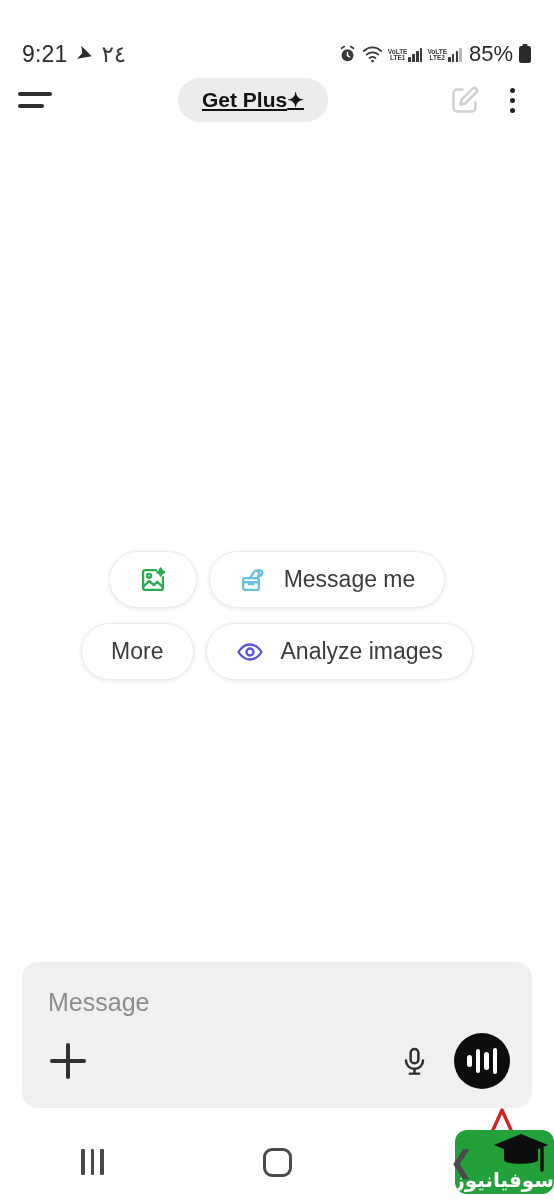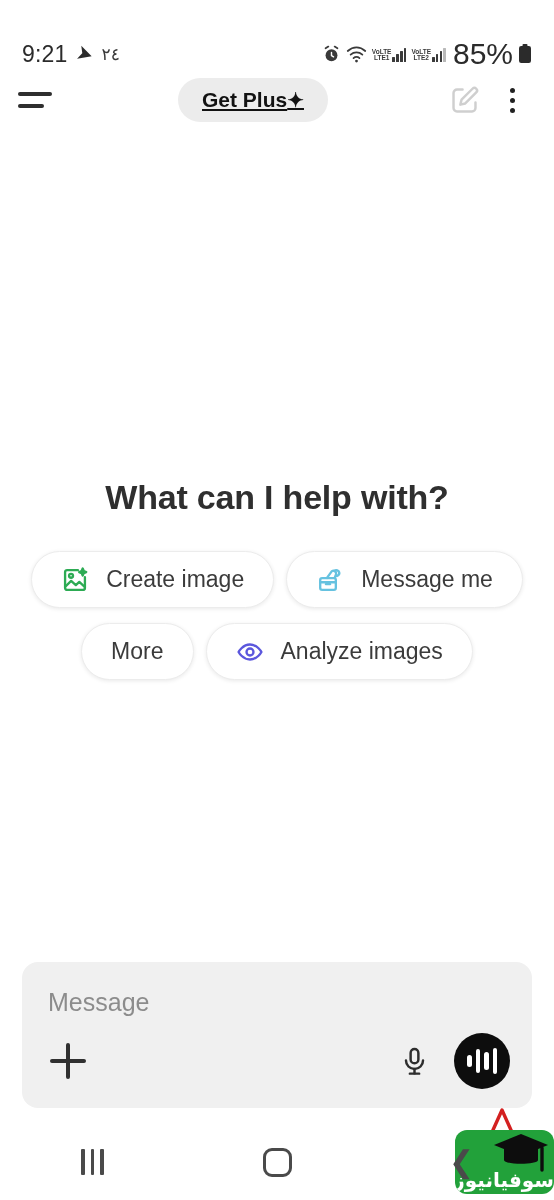--- a/index.html
+++ b/index.html
@@ -15,23 +15,23 @@
   .statusbar{
     position:absolute; top:0; left:0; width:554px; height:60px;
     display:flex; align-items:center; justify-content:space-between;
     padding:0 22px;
     margin-top:24px;
   }
   .sb-left{ display:flex; align-items:center; gap:9px; }
   .sb-time{ font-size:23px; color:#2b2b2b; letter-spacing:.2px; }
   .sb-nav-arrow{ font-size:19px; color:#2b2b2b; font-weight:bold;
     transform:rotate(18deg) scaleX(.9); display:inline-block; }
-  .sb-fa{ font-size:17px; color:#3a3a3a; letter-spacing:-.5px; }
+  .sb-fa{ font-size:23px; color:#3a3a3a; letter-spacing:-.5px; }
   .sb-right{ display:flex; align-items:center; gap:5px; }
-  .sb-batt-txt{ font-size:30px; color:#2b2b2b; margin-left:2px; }
+  .sb-batt-txt{ font-size:22px; color:#2b2b2b; margin-left:2px; }
   .ic{ display:inline-block; line-height:0; }
   .volte-blk{ display:flex; align-items:flex-end; gap:1px; }
   .volte-lbl{ display:flex; flex-direction:column; align-items:center;
     line-height:1; font-size:6.5px; font-weight:bold; color:#3a3a3a; }
   .bars{ display:flex; align-items:flex-end; gap:1.2px; height:15px; }
   .bars i{ width:2.6px; background:#3a3a3a; display:block; border-radius:.5px; }
   .bars i:nth-child(1){ height:5px; }
   .bars i:nth-child(2){ height:8px; }
   .bars i:nth-child(3){ height:11px; }
   .bars i:nth-child(4){ height:14px; }
@@ -223,35 +223,33 @@
     <div class="icon-btn">
       <span class="kebab">
           <i></i>
           <i></i>
           <i></i>
         </span>
     </div>
   </div>
 
 
-  <div class="hero">What can I help with?</div>
 
   <div class="chips">
 
     <div class="chiprow">
       <div class="chip">
         <span class="glyph">
           <svg width="28" height="28" viewBox="0 0 24 24" fill="none" stroke="#2dab54" stroke-width="2" stroke-linecap="round" stroke-linejoin="round">
             <path d="M14.5 3.5H5.2A1.7 1.7 0 0 0 3.5 5.2v13.6a1.7 1.7 0 0 0 1.7 1.7h13.6a1.7 1.7 0 0 0 1.7-1.7V9.6"></path>
             <circle cx="8.6" cy="8.4" r="1.7"></circle>
             <path d="M3.9 17.4l4.8-4.6 4 3.6 3-2.8 4.6 4.2"></path>
             <path d="M18.6 2.2l.9 2.1 2.1.9-2.1.9-.9 2.1-.9-2.1-2.1-.9 2.1-.9z" fill="#2dab54"></path>
           </svg>
         </span>
-        <span>Create image</span>
       </div>
 
       <div class="chip">
         <span class="glyph">
           <svg width="28" height="28" viewBox="0 0 24 24" fill="none" stroke="#66c2e0" stroke-width="2" stroke-linecap="round" stroke-linejoin="round">
             <rect x="3.6" y="10.4" width="13.4" height="10" rx="1.6"></rect>
             <path d="M3.6 13.9h13.4"></path>
             <path d="M8.5 15.6h3.6"></path>
             <path d="M9.4 10.2 13.6 4.4a2.4 2.4 0 0 1 3.6 2.6l-1.2 3.2"></path>
             <path d="M15.6 4.2c1.8-1.1 3.8-.3 4.3 1.3.4 1.4-.5 2.6-2.2 3.2"></path>

